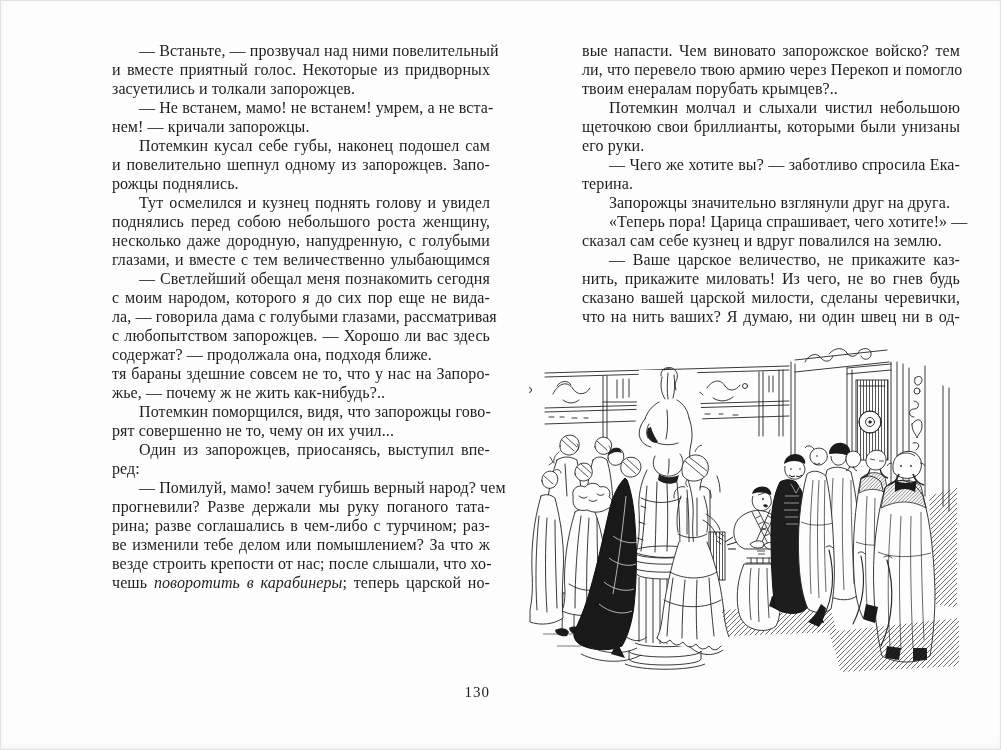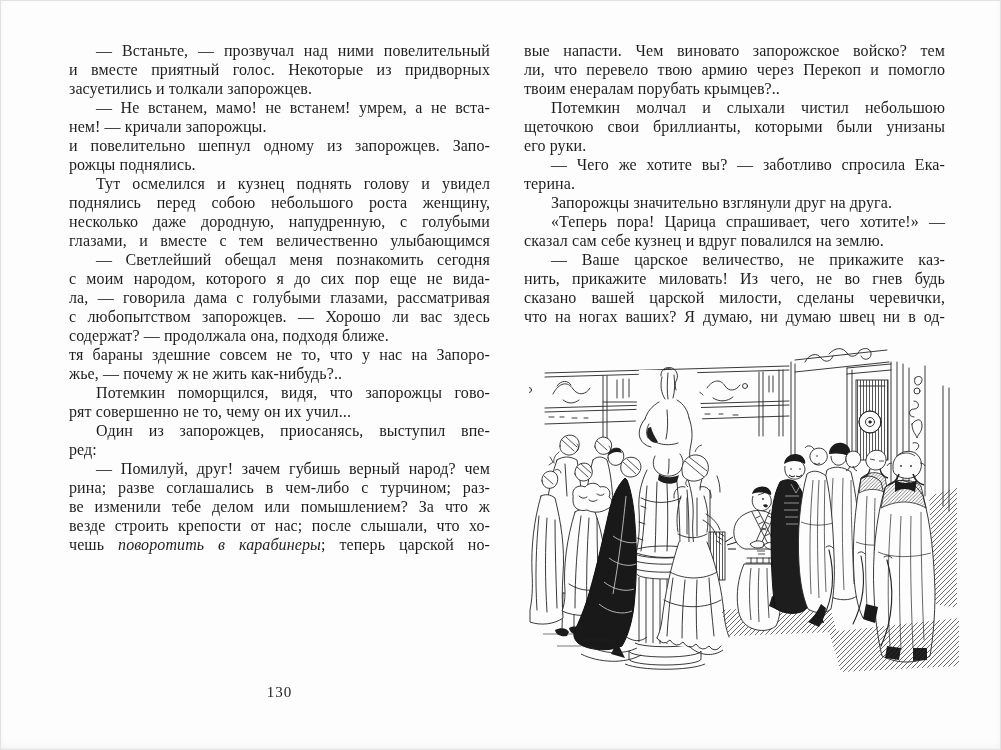--- a/index.html
+++ b/index.html
@@ -6,64 +6,66 @@
   body{
     width:1001px;height:750px;position:relative;
     background:#fdfdfd;
     font-family:"Liberation Serif","DejaVu Serif",serif;
     color:#1e1e1e;overflow:hidden;
   }
   .frame{position:absolute;inset:0;pointer-events:none;
     box-shadow:inset 0 0 0 1px #e2e2e2, inset 0 -3px 6px rgba(0,0,0,0.05);}
   .col{position:absolute;top:41px;width:421px;}
   .col-left{left:69px;}
-  .col-right{left:524px;}
+  .col-right{left:539px;}
   .line{
     font-size:16px;line-height:19px;height:19px;
     text-align:justify;text-align-last:justify;
-    letter-spacing:0.1px;white-space:nowrap;overflow:visible;
+    letter-spacing:0.1px;white-space:nowrap;overflow:visible;margin-left:43px;
   }
   .line.end{text-align-last:left;}
   .line.ind{padding-left:27px;}
   .it{font-style:italic;}
   .pagenum{
     position:absolute;left:69px;width:421px;top:684px;
-    text-align:center;font-size:15px;letter-spacing:1px;
+    text-align:right;font-size:15px;letter-spacing:1px;
   }
   .illo{position:absolute;left:529px;top:346px;width:430px;height:335px;}
 </style>
 </head>
 <body>
 
 <div class="frame"></div>
 
 <div class="col col-left">
     <div class="line ind"><span>— Встаньте, — прозвучал над ними повелительный</span></div>
     <div class="line"><span>и вместе приятный голос. Некоторые из придворных</span></div>
     <div class="line end"><span>засуетились и толкали запорожцев.</span></div>
     <div class="line ind"><span>— Не встанем, мамо! не встанем! умрем, а не вста-</span></div>
     <div class="line end"><span>нем! — кричали запорожцы.</span></div>
+    <div class="line ind"><span>Потемкин кусал себе губы, наконец подошел сам</span></div>
     <div class="line"><span>и повелительно шепнул одному из запорожцев. Запо-</span></div>
     <div class="line end"><span>рожцы поднялись.</span></div>
     <div class="line ind"><span>Тут осмелился и кузнец поднять голову и увидел</span></div>
     <div class="line"><span>поднялись перед собою небольшого роста женщину,</span></div>
     <div class="line"><span>несколько даже дородную, напудренную, с голубыми</span></div>
     <div class="line"><span>глазами, и вместе с тем величественно улыбающимся</span></div>
     <div class="line ind"><span>— Светлейший обещал меня познакомить сегодня</span></div>
     <div class="line"><span>с моим народом, которого я до сих пор еще не вида-</span></div>
     <div class="line"><span>ла, — говорила дама с голубыми глазами, рассматривая</span></div>
     <div class="line"><span>с любопытством запорожцев. — Хорошо ли вас здесь</span></div>
     <div class="line end"><span>содержат? — продолжала она, подходя ближе.</span></div>
     <div class="line"><span>тя бараны здешние совсем не то, что у нас на Запоро-</span></div>
     <div class="line end"><span>жье, — почему ж не жить как-нибудь?..</span></div>
     <div class="line ind"><span>Потемкин поморщился, видя, что запорожцы гово-</span></div>
     <div class="line end"><span>рят совершенно не то, чему он их учил...</span></div>
     <div class="line ind"><span>Один из запорожцев, приосанясь, выступил впе-</span></div>
     <div class="line end"><span>ред:</span></div>
-    <div class="line ind"><span>— Помилуй, друг! зачем губишь верный народ? чем</span></div>
+    <div class="line ind"><span>— Помилуй, мамо! зачем губишь верный народ? чем</span></div>
+    <div class="line"><span>прогневили? Разве держали мы руку поганого тата-</span></div>
     <div class="line"><span>рина; разве соглашались в чем-либо с турчином; раз-</span></div>
     <div class="line"><span>ве изменили тебе делом или помышлением? За что ж</span></div>
     <div class="line"><span>везде строить крепости от нас; после слышали, что хо-</span></div>
     <div class="line"><span>чешь </span><span class="it">поворотить в карабинеры</span><span>; теперь царской но-</span></div>
   </div>
 
 <div class="pagenum">130</div>
 
 <div class="col col-right">
     <div class="line"><span>вые напасти. Чем виновато запорожское войско? тем</span></div>
@@ -73,21 +75,21 @@
     <div class="line"><span>щеточкою свои бриллианты, которыми были унизаны</span></div>
     <div class="line end"><span>его руки.</span></div>
     <div class="line ind"><span>— Чего же хотите вы? — заботливо спросила Ека-</span></div>
     <div class="line end"><span>терина.</span></div>
     <div class="line ind end"><span>Запорожцы значительно взглянули друг на друга.</span></div>
     <div class="line ind"><span>«Теперь пора! Царица спрашивает, чего хотите!» —</span></div>
     <div class="line end"><span>сказал сам себе кузнец и вдруг повалился на землю.</span></div>
     <div class="line ind"><span>— Ваше царское величество, не прикажите каз-</span></div>
     <div class="line"><span>нить, прикажите миловать! Из чего, не во гнев будь</span></div>
     <div class="line"><span>сказано вашей царской милости, сделаны черевички,</span></div>
-    <div class="line"><span>что на ногах ваших? Я думаю, ни думаю швец ни в од-</span></div>
+    <div class="line"><span>что на нить ваших? Я думаю, ни один швец ни в од-</span></div>
   </div>
 
 <svg class="illo" viewBox="0 0 430 335" xmlns="http://www.w3.org/2000/svg">
   <defs>
     <pattern id="pv" width="3" height="6" patternUnits="userSpaceOnUse">
         <path d="M1.5,0 V6" stroke="#2b2b2b" stroke-width="0.8"></path>
       </pattern>
     <pattern id="pdg" width="5" height="5" patternUnits="userSpaceOnUse">
         <path d="M0,5 L5,0" stroke="#2e2e2e" stroke-width="0.7"></path>
       </pattern>

